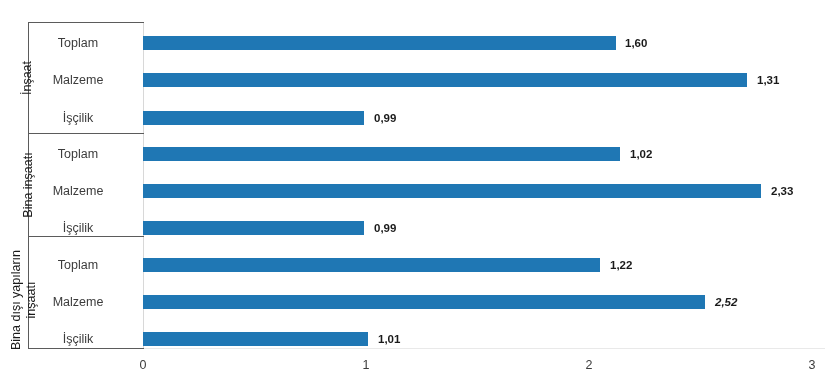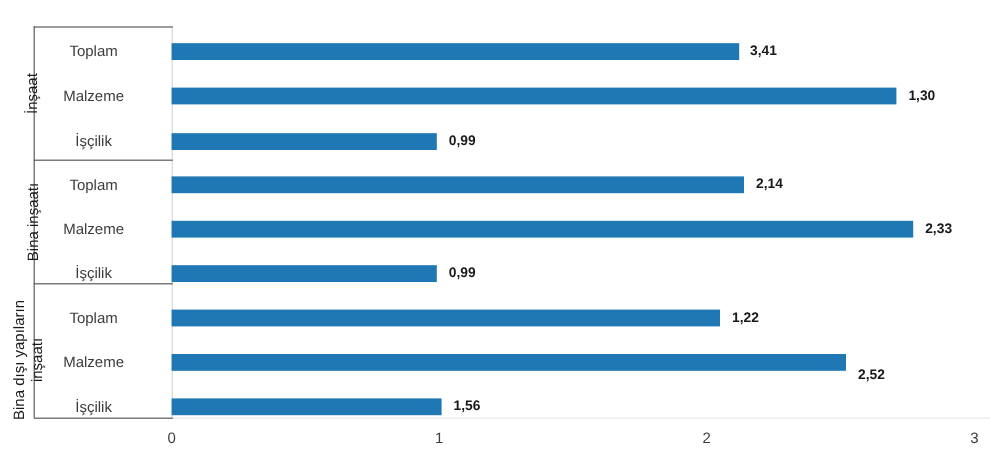--- a/index.html
+++ b/index.html
@@ -130,39 +130,39 @@
 
   <div class="group-label" style="left:-22px; top:70px; width:100px; height:16px;">İnşaat</div>
   <div class="group-label" style="left:-26px; top:177px; width:110px; height:16px;">Bina inşaatı</div>
   <div class="group-label" style="left:-34px; top:284px; width:118px; height:32px;">Bina dışı yapıların
 inşaatı</div>
 
   <div class="cat-label-wrap" style="top:36px;">
     <span class="cat-label">Toplam</span>
   </div>
   <div class="bar" style="left:143px; top:36px; width:473px;"></div>
-  <div class="value-label" style="left:625px; top:36px;">3,41</div>
+  <div class="value-label" style="left:625px; top:36px;">1,60</div>
 
   <div class="cat-label-wrap" style="top:73px;">
     <span class="cat-label">Malzeme</span>
   </div>
   <div class="bar" style="left:143px; top:73px; width:604px;"></div>
-  <div class="value-label" style="left:757px; top:73px;">1,30</div>
+  <div class="value-label" style="left:757px; top:73px;">1,31</div>
 
   <div class="cat-label-wrap" style="top:111px;">
     <span class="cat-label">İşçilik</span>
   </div>
   <div class="bar" style="left:143px; top:111px; width:221px;"></div>
   <div class="value-label" style="left:374px; top:111px;">0,99</div>
 
   <div class="cat-label-wrap" style="top:147px;">
     <span class="cat-label">Toplam</span>
   </div>
   <div class="bar" style="left:143px; top:147px; width:477px;"></div>
-  <div class="value-label" style="left:630px; top:147px;">2,14</div>
+  <div class="value-label" style="left:630px; top:147px;">1,02</div>
 
   <div class="cat-label-wrap" style="top:184px;">
     <span class="cat-label">Malzeme</span>
   </div>
   <div class="bar" style="left:143px; top:184px; width:618px;"></div>
   <div class="value-label" style="left:771px; top:184px;">2,33</div>
 
   <div class="cat-label-wrap" style="top:221px;">
     <span class="cat-label">İşçilik</span>
   </div>
@@ -172,26 +172,26 @@
   <div class="cat-label-wrap" style="top:258px;">
     <span class="cat-label">Toplam</span>
   </div>
   <div class="bar" style="left:143px; top:258px; width:457px;"></div>
   <div class="value-label" style="left:610px; top:258px;">1,22</div>
 
   <div class="cat-label-wrap" style="top:295px;">
     <span class="cat-label">Malzeme</span>
   </div>
   <div class="bar" style="left:143px; top:295px; width:562px;"></div>
-  <div class="value-label" style="left:715px; top:306px;">2,52</div>
+  <div class="value-label" style="left:715px; top:295px;font-style:italic;">2,52</div>
 
   <div class="cat-label-wrap" style="top:332px;">
     <span class="cat-label">İşçilik</span>
   </div>
   <div class="bar" style="left:143px; top:332px; width:225px;"></div>
-  <div class="value-label" style="left:378px; top:332px;">1,56</div>
+  <div class="value-label" style="left:378px; top:332px;">1,01</div>
 
   <div class="xtick" style="left:143px;">0</div>
   <div class="xtick" style="left:366px;">1</div>
   <div class="xtick" style="left:589px;">2</div>
   <div class="xtick" style="left:812px;">3</div>
 
 </div>
 
 </body></html>

